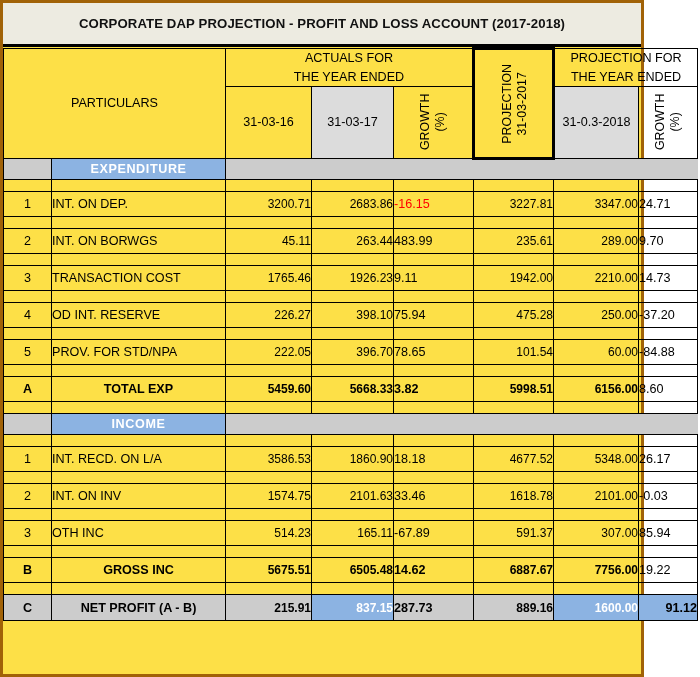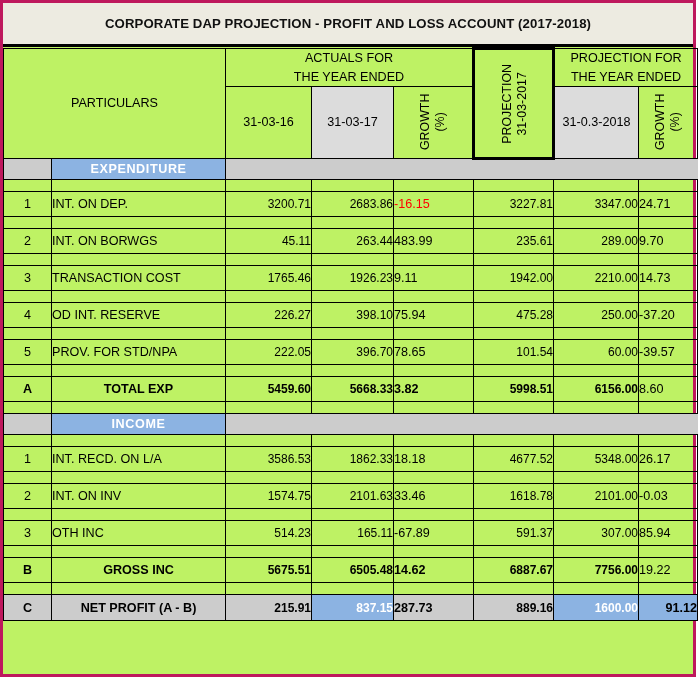--- a/index.html
+++ b/index.html
@@ -10,25 +10,25 @@
   body {
     width: 700px;
     height: 677px;
     font-family: "Liberation Sans", sans-serif;
     color: #000000;
     overflow: hidden;
   }
 
   .sheet {
     position: relative;
-    width: 696px;
+    width: 644px;
     height: 677px;
     box-sizing: border-box;
-    border: 3px solid #be185d;
-    background: #bef264;
+    border: 3px solid #a16207;
+    background: #fde047;
   }
 
   
   .title-bar {
     height: 44px;
     background: #EDEBE1;
     border-bottom: 3px solid #000;
     display: flex;
     align-items: center;
     justify-content: center;
@@ -321,21 +321,21 @@
       </tr>
 
       <tr>
         <td class="sno">5</td>
         <td class="part">PROV. FOR STD/NPA</td>
         <td class="num">222.05</td>
         <td class="num">396.70</td>
         <td class="grow">78.65</td>
         <td class="num proj-col">101.54</td>
         <td class="num">60.00</td>
-        <td class="grow">-39.57</td>
+        <td class="grow">-84.88</td>
       </tr>
 
       <tr class="spacer">
         <td></td>
           <td></td>
         <td></td>
           <td></td>
         <td></td>
           <td class="proj-col"></td>
         <td></td>
@@ -383,21 +383,21 @@
         <td></td>
           <td class="proj-col"></td>
         <td></td>
           <td></td>
       </tr>
 
       <tr>
         <td class="sno">1</td>
         <td class="part">INT. RECD. ON L/A</td>
         <td class="num">3586.53</td>
-        <td class="num">1862.33</td>
+        <td class="num">1860.90</td>
         <td class="grow">18.18</td>
         <td class="num proj-col">4677.52</td>
         <td class="num">5348.00</td>
         <td class="grow">26.17</td>
       </tr>
 
       <tr class="spacer">
         <td></td>
           <td></td>
         <td></td>

